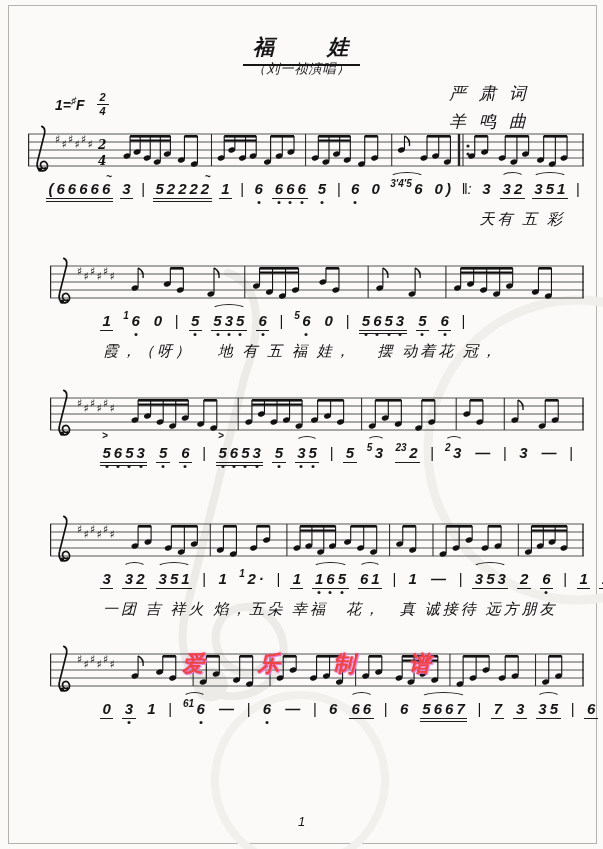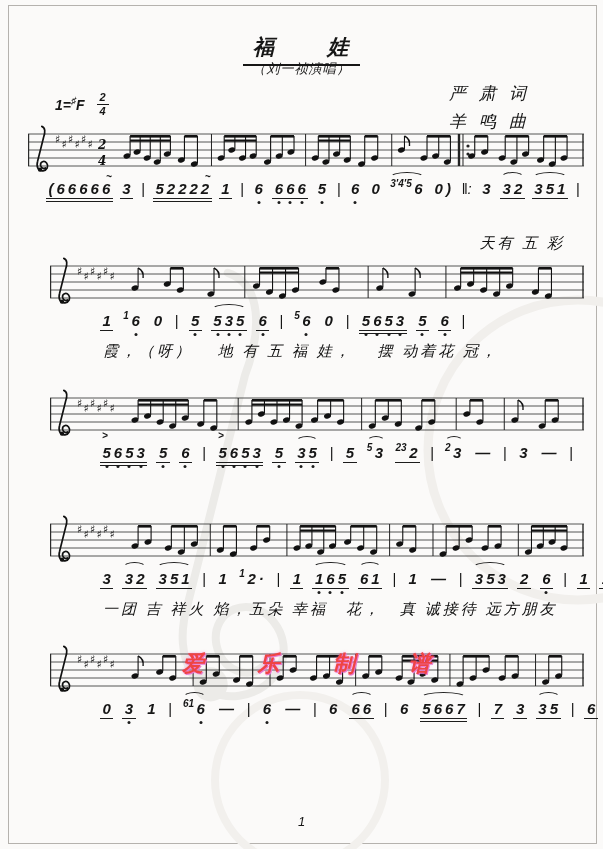--- a/index.html
+++ b/index.html
@@ -34,21 +34,21 @@
     position:absolute;top:58px;left:100px;right:18px;
     display:flex;align-items:flex-start;gap:9px;
     font-size:15px;font-weight:600;line-height:1;white-space:nowrap;
   }
   .sys-0 .jianpu{left:46px;gap:7px;}
   .lyrics{
     position:absolute;top:88px;left:103px;
     font-family:"Liberation Serif","DejaVu Serif",serif;
     font-size:15px;letter-spacing:3px;white-space:pre;color:#101010;
   }
-  .sys-0 .lyrics{left:auto;right:38px;margin-top:24px;}
+  .sys-0 .lyrics{left:auto;right:38px;}
   
   .tok{position:relative;display:inline-block;padding:1px 1px 2px;}
   .tok .ch{display:inline-block;position:relative;padding:0 1.5px;}
   .u1{border-bottom:1.5px solid #1c1c1c;}
   .u2{border-bottom:4px double #1c1c1c;}
   .ld .ch::after{content:'';position:absolute;left:50%;transform:translateX(-50%);bottom:-8px;width:3px;height:3px;border-radius:50%;background:#1c1c1c;}
   .g{font-size:10px;position:relative;top:-7px;margin-right:1px;font-weight:700;letter-spacing:0;}
   .supmark{position:absolute;top:-8px;right:1px;font-size:10px;font-weight:700;}
   .accmark{position:absolute;top:-13px;left:2px;font-size:10px;font-weight:700;}
   .arc::before{content:'';position:absolute;left:1px;right:1px;top:-8px;height:9px;border:1.3px solid transparent;border-top-color:#222;border-radius:50%;}

